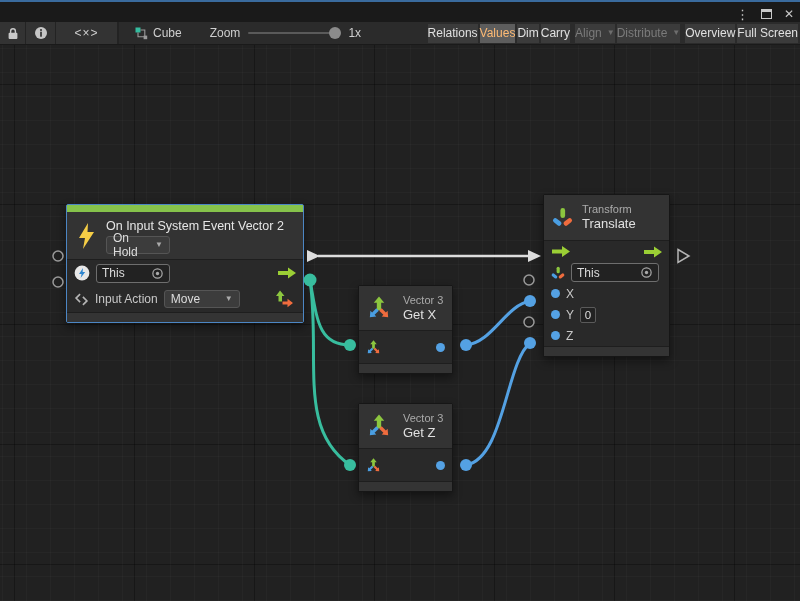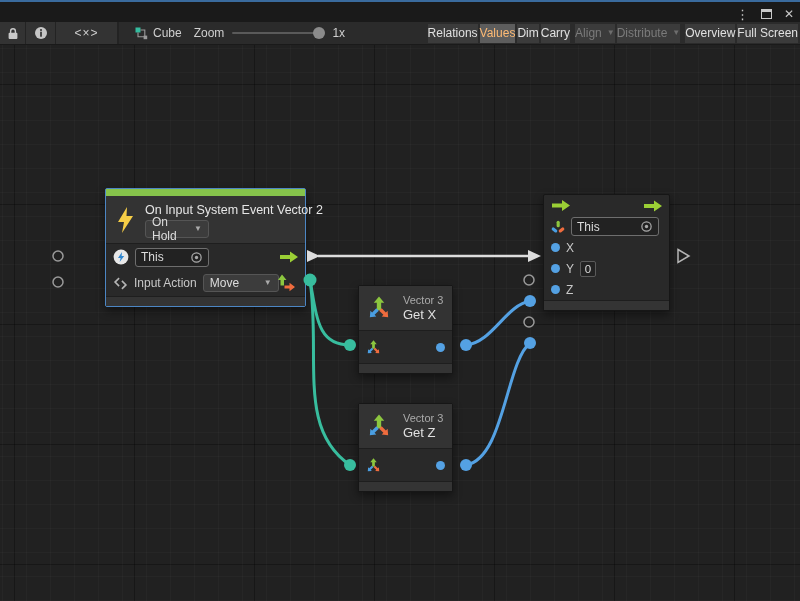--- a/index.html
+++ b/index.html
@@ -21,21 +21,21 @@
   .winctrls .closex { font-size:12px; }
   
   .toolbar { position:absolute; top:22px; left:0; right:0; height:23px; background:#2b2b2b;
              border-bottom:1px solid #1a1a1a; display:flex; align-items:center; font-size:12px; color:#d6d6d6; }
   .tb-group-left { display:flex; align-items:stretch; height:100%; border-right:1px solid #232323; }
   .tb-ibtn { display:flex; align-items:center; justify-content:center; border-right:1px solid #232323; background:#333; color:#c9c9c9; }
   .tb-ibtn.lock { width:26px; }
   .tb-ibtn.info { width:30px; }
   .tb-ibtn.code { width:62px; font-size:12px; letter-spacing:1px; color:#cfcfcf; }
   .tb-graphref { display:flex; align-items:center; gap:5px; margin-left:16px; color:#cfcfcf; }
-  .tb-zoom { display:flex; align-items:center; margin-left:12px; gap:8px; color:#cfcfcf; }
+  .tb-zoom { display:flex; align-items:center; margin-left:28px; gap:8px; color:#cfcfcf; }
   .zoom-track { position:relative; width:92px; height:2px; background:#5a5a5a; border-radius:1px; }
   .zoom-handle { position:absolute; top:-5px; left:81px; width:12px; height:12px; border-radius:50%; background:#8b8b8b; }
   .tb-right { margin-left:auto; display:flex; align-items:center; height:100%; padding-right:2px; }
   .tb-btn { background:#3b3b3b; color:#e0e0e0; height:19px; display:flex; align-items:center;
             padding:0 0; margin-left:2px; white-space:nowrap; gap:5px; }
   .tb-btn.active { background:var(--toolbar-active-bg,#5d5d5d); color:#fdba74; }
   .tb-btn.disabled { color:#7b7b7b; }
   .tb-btn .btn-caret { font-size:8px; line-height:1; color:#9a9a9a; }
   .tb-btn.disabled .btn-caret { color:#6e6e6e; }
   .tb-btn.gap { margin-left:5px; }
@@ -68,21 +68,21 @@
   .dot { width:9px; height:9px; border-radius:50%; background:var(--wire-blue,#54A1E3); flex:0 0 auto; }
   .field { display:flex; align-items:center; justify-content:space-between; gap:4px;
            background:#222; border:1px solid #6e6e6e; border-radius:3px; height:19px; padding:0 5px; color:#ddd; }
   .dropdown { display:flex; align-items:center; justify-content:space-between; gap:4px;
               background:#3c3c3c; border:1px solid #555; border-radius:3px; height:18px; padding:0 6px; color:#ddd; }
   .dd-caret { font-size:8px; color:#aaa; line-height:1; }
   .value-box { min-width:16px; height:16px; background:#222; border:1px solid #5a5a5a; border-radius:2px;
                display:flex; align-items:center; justify-content:center; font-size:11.5px; color:#ddd; padding:0 3px; }
   .abs-right { position:absolute; right:6px; top:50%; transform:translateY(-50%); display:flex; align-items:center; }
   
-  #node-event { left:66px; top:143px; width:201px;margin-left:39px; }
+  #node-event { left:66px; top:159px; width:238px; }
   #node-event .node-header { height:48px; }
   #node-event .port-row { height:26px; }
   #node-event .mode-dd { width:64px; margin-top:2px; }
   
   .getter { width:95px; }
   #node-getx { left:358px; top:240px; }
   #node-getz { left:358px; top:358px; }
   .getter .node-header { height:45px;gap:12px; }
   .getter .port-row { height:32px; justify-content:space-between; }
   
@@ -314,20 +314,33 @@
                 </g>
             </svg>
           </span>
           <span class="dot"></span>
         </div>
       </div>
       <div class="node-footer"></div>
     </div>
 
     <div class="node" id="node-translate">
+      <div class="node-header">
+        <span class="icon">
+          <svg width="21" height="21" viewBox="0 0 20 20">
+            <rect x="8" y="1" width="4.5" height="9.5" rx="2.25" fill="#8CC63F"></rect>
+            <rect x="0.5" y="12" width="9" height="4.5" rx="2.25" fill="#4A9EE2" transform="rotate(38 5 14.2)"></rect>
+            <rect x="10.5" y="12" width="9" height="4.5" rx="2.25" fill="#EF6C3E" transform="rotate(-38 15 14.2)"></rect>
+          </svg>
+        </span>
+        <div class="hdr-texts">
+          <div class="node-sub">Transform</div>
+          <div class="node-name">Translate</div>
+        </div>
+      </div>
       <div class="node-body">
         <div class="port-row row-exec">
           <span class="icon">
             <svg width="20" height="13" viewBox="0 0 20 13">
                 <path d="M1 4.5 h10 V1 l8 5.5 -8 5.5 V8.5 H1 Z" fill="#9BCF35"></path>
               </svg>
           </span>
           <span class="abs-right">
             <svg width="20" height="13" viewBox="0 0 20 13">
                 <path d="M1 4.5 h10 V1 l8 5.5 -8 5.5 V8.5 H1 Z" fill="#9BCF35"></path>

